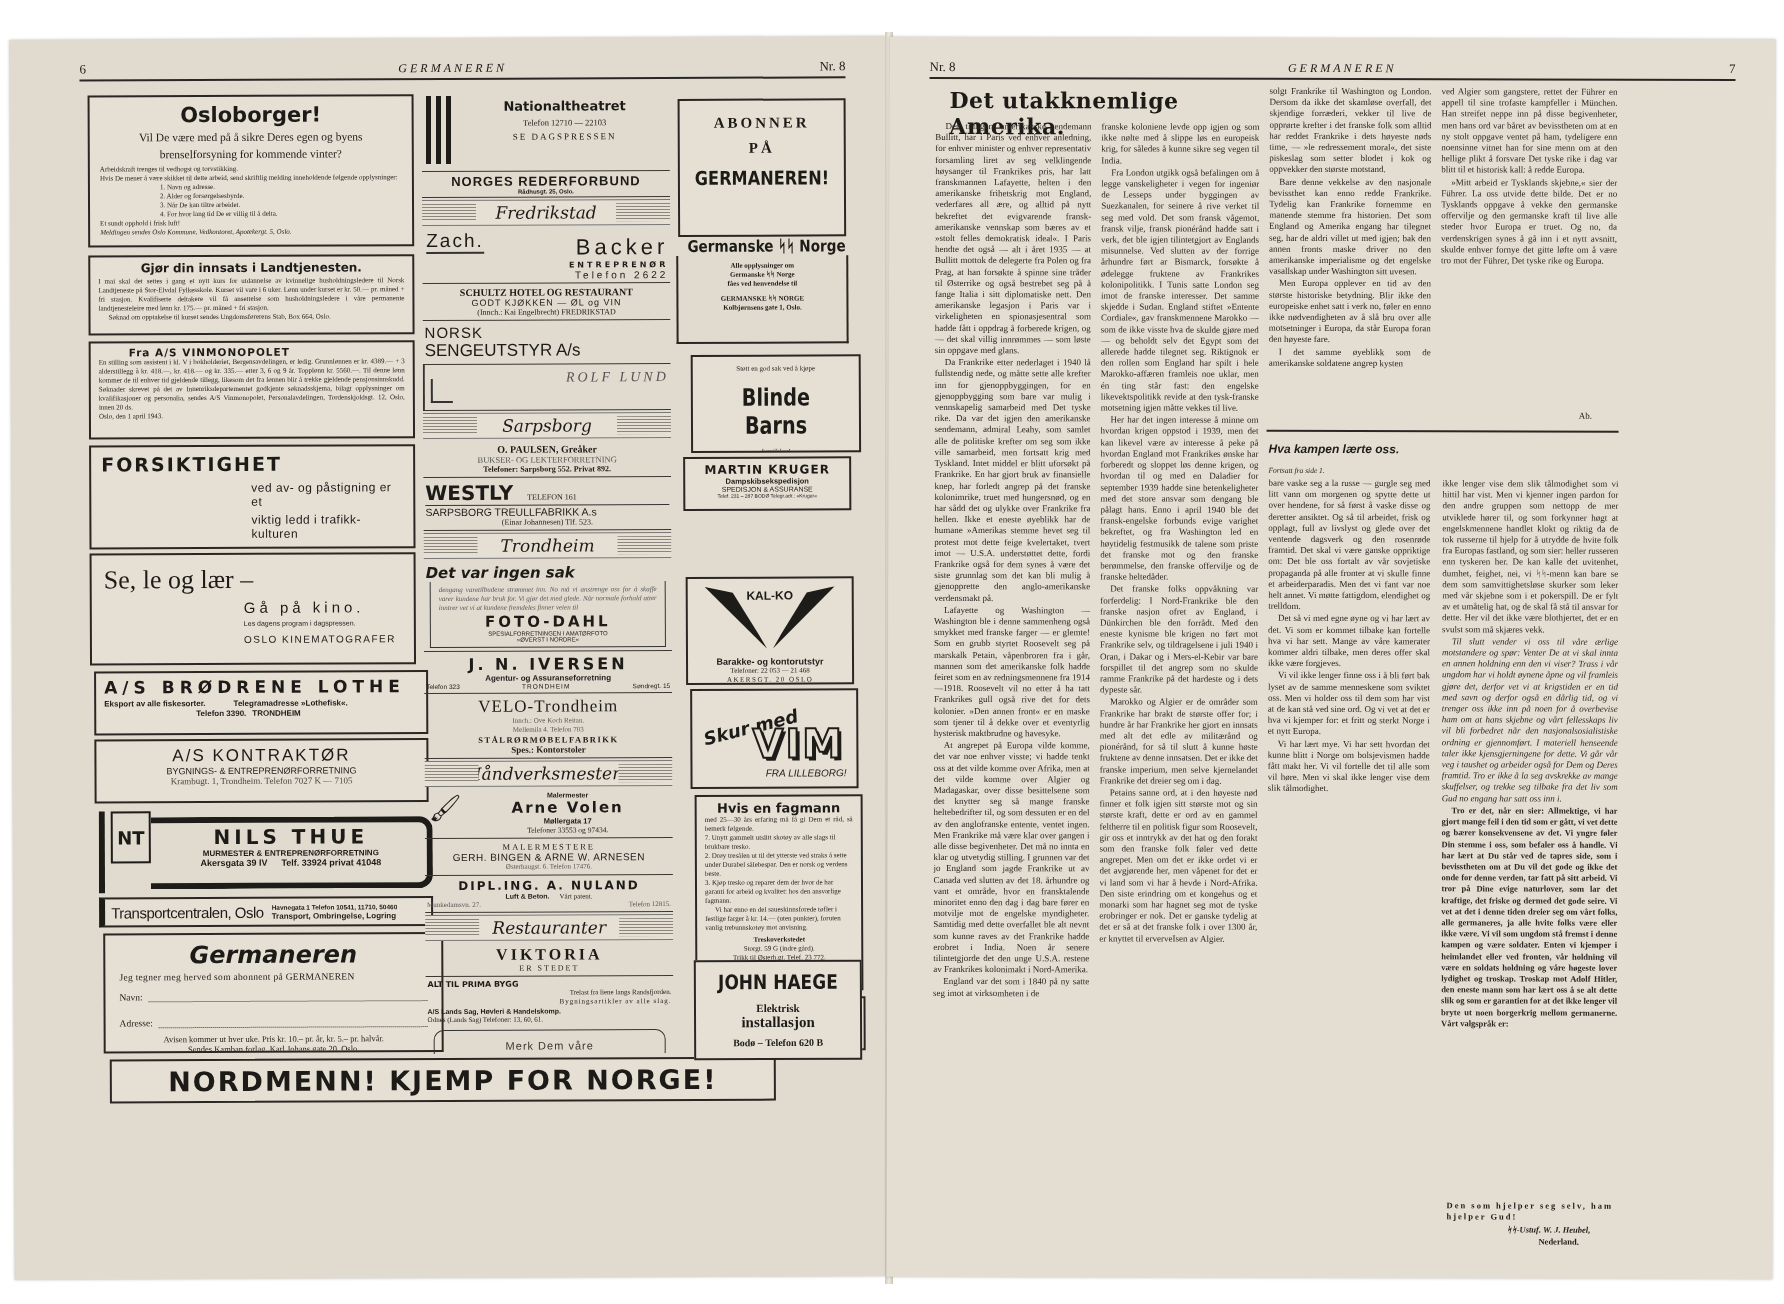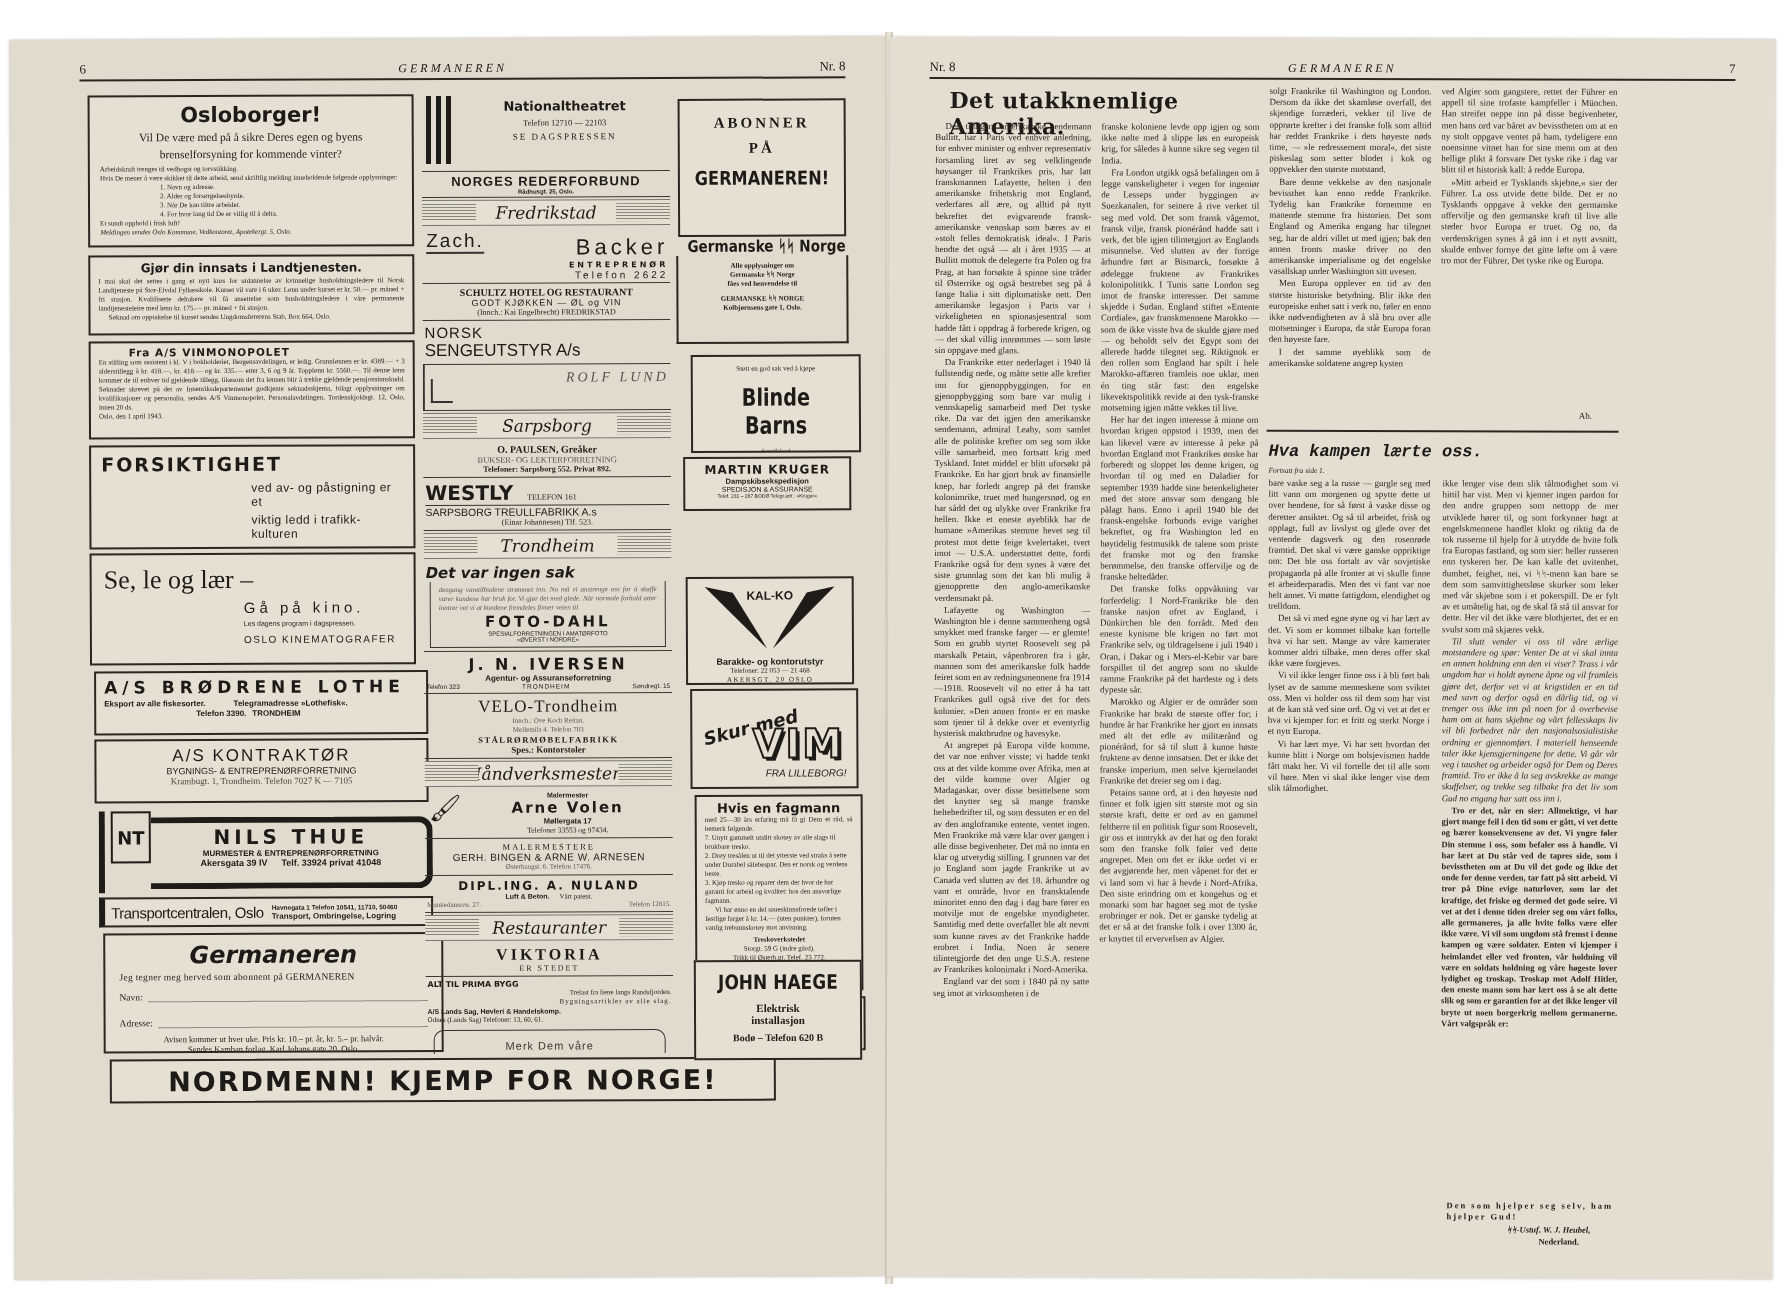--- a/index.html
+++ b/index.html
@@ -360,21 +360,21 @@
       <div class="serif b" style="font-size:9px;">Spilledager mandag, fredag,</div>
       <div class="serif b" style="font-size:9px;">lørdag og søndag.</div>
     </div>
 
     <div class="ad" style="left:684px; top:1018px; width:170px; height:0; border:none;"></div>
   </div>
 
   <div class="ad" style="left:682px; top:922px; width:168px; height:100px; padding-top:8px; transform:rotate(-0.25deg);">
     <div class="dejavu b" style="font-size:20px; transform:scaleX(0.85);">JOHN HAEGE</div>
     <div class="serif b" style="font-size:11px; margin-top:8px;">Elektrisk</div>
-    <div class="serif b" style="font-size:11px;">installasjon</div>
+    <div class="serif b" style="font-size:15px;">installasjon</div>
     <div class="serif b" style="font-size:10px; margin-top:6px;">Bodø – Telefon 620 B</div>
   </div>
 
   <div class="fold"></div>
 
   <div class="page page-right">
     <div class="running-head">
       <span>Nr. 8</span>
       <span class="title">GERMANEREN</span>
       <span>7</span>
@@ -407,21 +407,21 @@
     </div>
 
     <div class="col-text" style="left:552px; top:48px; width:176px; height:320px; overflow:hidden;">
       <p style="text-indent:0;">ved Algier som gangstere, rettet der Führer en appell til sine trofaste kampfeller i München. Han streifet neppe inn på disse begivenheter, men hans ord var båret av bevisstheten om at en ny stolt oppgave ventet på ham, tydeligere enn noensinne vitnet han for sine menn om at den hellige plikt å forsvare Det tyske rike i dag var blitt til et historisk kall: å redde Europa.</p>
       <p>»Mitt arbeid er Tysklands skjebne,« sier der Führer. La oss utvide dette bilde. Det er no Tysklands oppgave å vekke den germanske offervilje og den germanske kraft til live alle steder hvor Europa er truet. Og no, da verdenskrigen synes å gå inn i et nytt avsnitt, skulde enhver fornye det gitte løfte om å være tro mot der Führer, Det tyske rike og Europa.</p>
     </div>
     <div style="position:absolute; left:690px; top:372px; font-size:9px;">Ab.</div>
 
     <div class="hr" style="left:378px; top:392px; width:352px;"></div>
 
-    <div style="position:absolute; left:380px; top:404px; font-family:Liberation Mono, monospace; font-style:italic; font-weight:bold; font-size:17px;">Hva kampen lærte oss.</div>
+    <div style="position:absolute; left:380px; top:404px; font-family:Liberation Sans, sans-serif; font-style:italic; font-weight:bold; font-size:12px;">Hva kampen lærte oss.</div>
     <div style="position:absolute; left:380px; top:428px; font-size:7.5px; font-style:italic;">Fortsatt fra side 1.</div>
 
     <div class="col-text" style="left:380px; top:440px; width:162px; height:766px; overflow:hidden;">
       <p style="text-indent:0;">bare vaske seg a la russe — gurgle seg med litt vann om morgenen og spytte dette ut over hendene, for så først å vaske disse og deretter ansiktet. Og så til arbeidet, frisk og opplagt, full av livslyst og glede over det ventende dagsverk og den rosenrøde framtid. Det skal vi være ganske oppriktige om: Det ble oss fortalt av vår sovjetiske propaganda på alle fronter at vi skulle finne et arbeiderparadis. Men det vi fant var noe helt annet. Vi møtte fattigdom, elendighet og trelldom.</p>
       <p>Det så vi med egne øyne og vi har lært av det. Vi som er kommet tilbake kan fortelle hva vi har sett. Mange av våre kamerater kommer aldri tilbake, men deres offer skal ikke være forgjeves.</p>
       <p>Vi vil ikke lenger finne oss i å bli ført bak lyset av de samme menneskene som sviktet oss. Men vi holder oss til dem som har vist at de kan stå ved sine ord. Og vi vet at det er hva vi kjemper for: et fritt og sterkt Norge i et nytt Europa.</p>
       <p>Vi har lært mye. Vi har sett hvordan det kunne blitt i Norge om bolsjevismen hadde fått makt her. Vi vil fortelle det til alle som vil høre. Men vi skal ikke lenger vise dem slik tålmodighet.</p>
     </div>
 
     <div class="col-text" style="left:554px; top:440px; width:176px; height:720px; overflow:hidden;">

